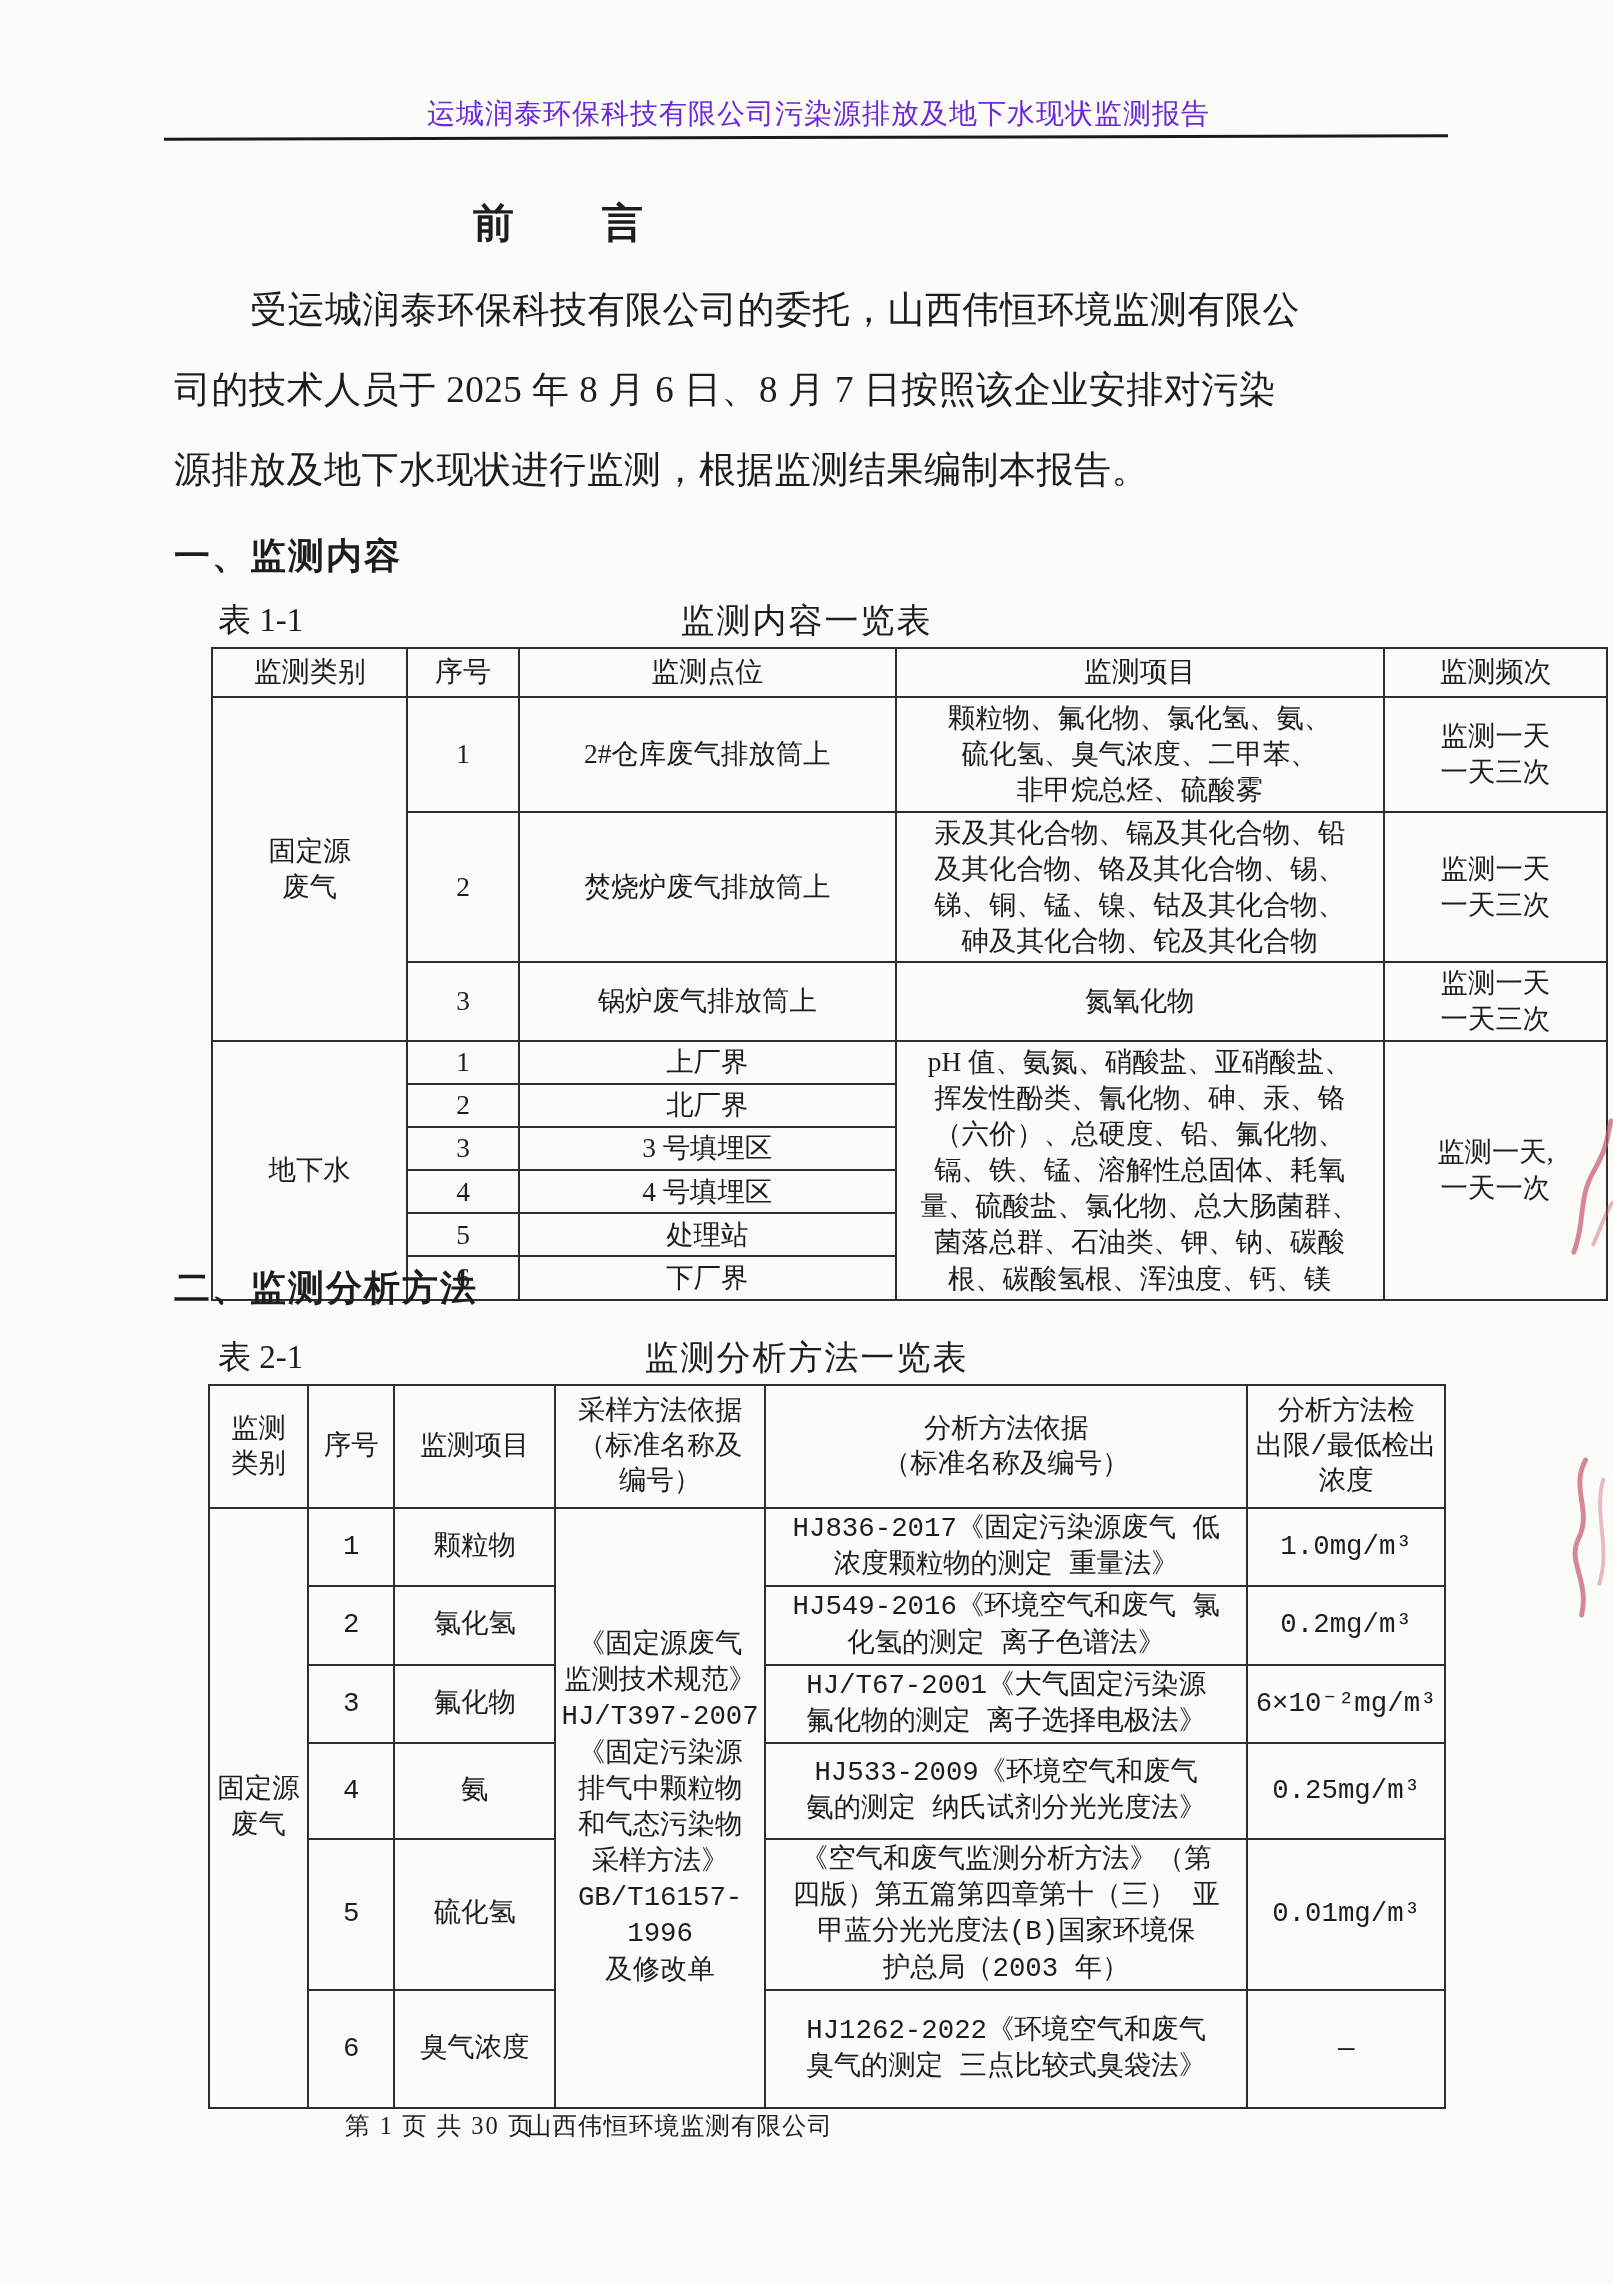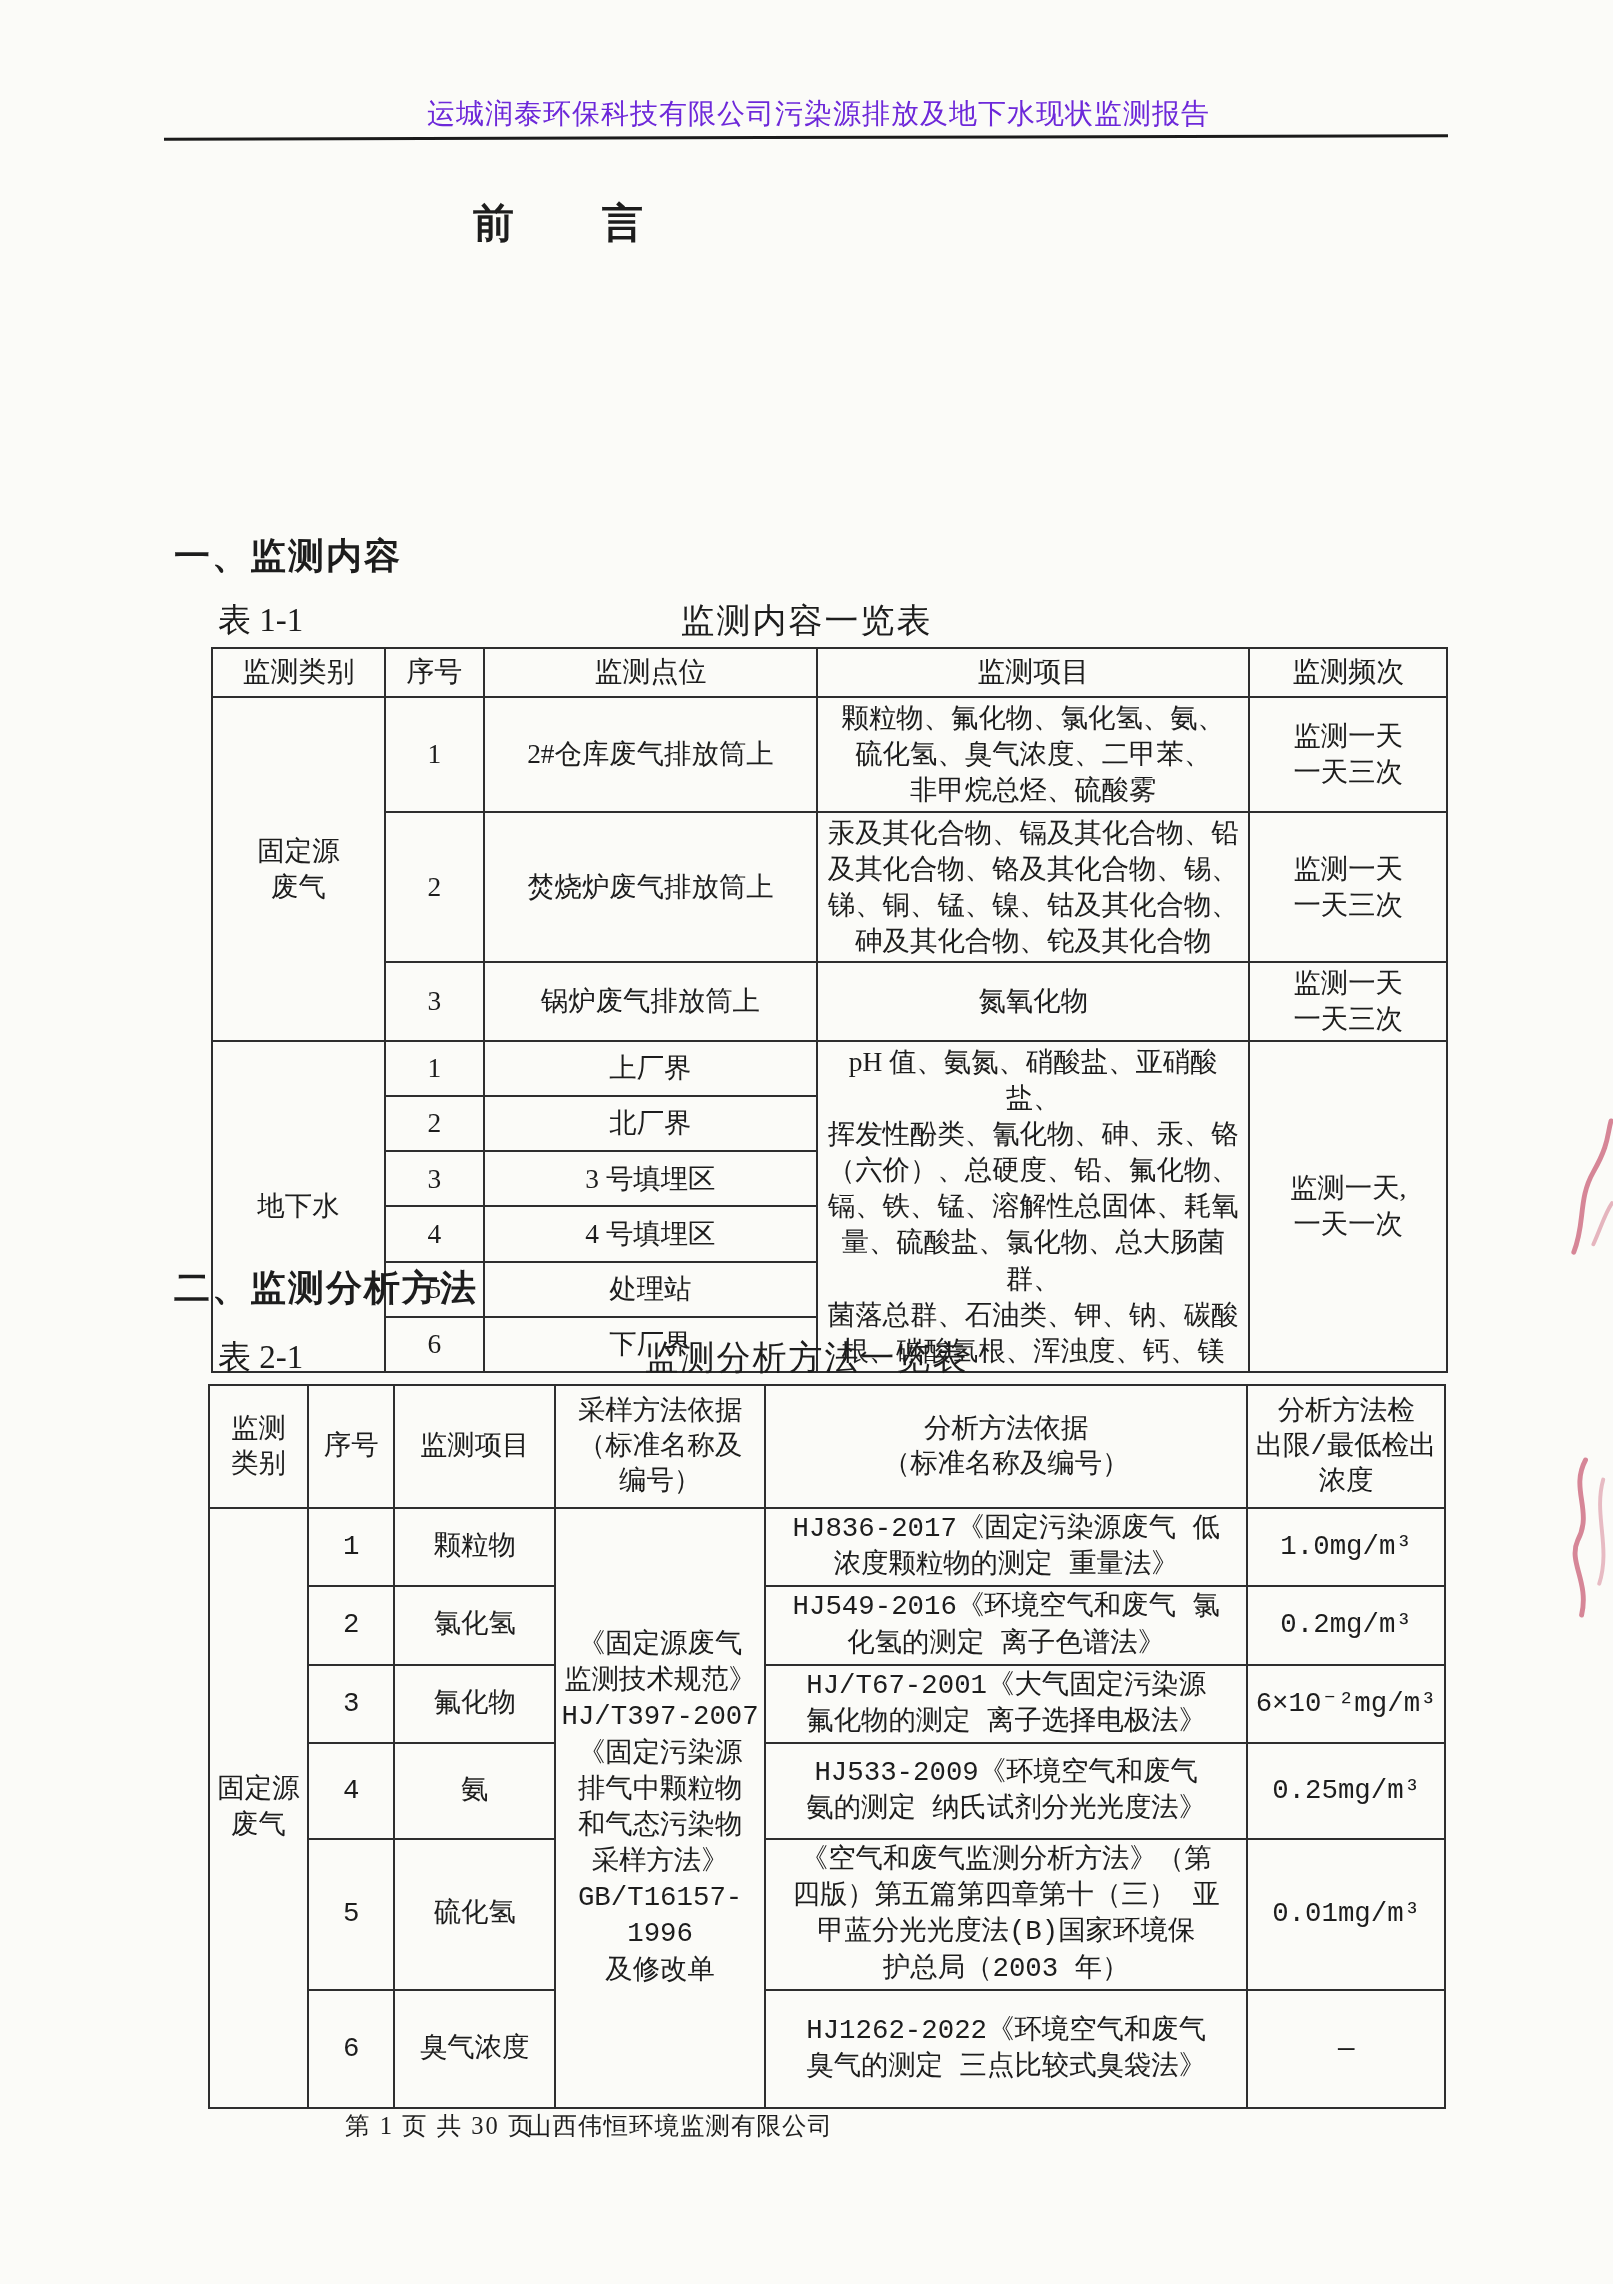--- a/index.html
+++ b/index.html
@@ -15,21 +15,21 @@
   .para-line{font-size:37px;line-height:80px;white-space:nowrap;letter-spacing:0.5px;}
   .para-line.indent{padding-left:76px;}
   .sec-heading{position:absolute;left:174px;font-family:"Liberation Sans",sans-serif;
         font-weight:bold;font-size:36px;letter-spacing:2px;}
   #sec1{top:532px;} #sec2{top:1264px;}
   .cap-label{position:absolute;left:218px;font-size:33px;}
   .cap-title{position:absolute;left:0;width:100%;text-align:center;font-size:34px;letter-spacing:2px;}
   #cap1-label,#cap1-title{top:598px;}
   #cap2-label,#cap2-title{top:1335px;}
   table.doc{position:absolute;border-collapse:collapse;table-layout:fixed;}
-  #t1{top:647px;left:211px;width:1237px;}
+  #t1{top:647px;left:211px;width:1397px;}
   #t2{top:1384px;left:208px;width:1238px;font-family:Liberation Mono, monospace;}
   .doc td,.doc th{border:2px solid #2e2e2e;text-align:center;vertical-align:middle;
         padding:2px 3.9px;font-weight:normal;white-space:pre-line;font-size:27.4px;line-height:1.32;}
   #t1 th{font-size:28px;height:43px;}
   .cat{font-size:28px;line-height:39px;}
   .num{font-size:29px;}
   .point{font-size:28px;}
   .items{font-size:26.5px;line-height:35px;}
   .freq{font-size:28px;line-height:37px;border-radius:10px;}
   #t2 th{line-height:35px;}
@@ -42,20 +42,25 @@
 </head>
 <body>
 
 <div class="page">
 
   <div class="header-title">运城润泰环保科技有限公司污染源排放及地下水现状监测报告</div>
   <div class="header-rule"></div>
 
   <div class="preface-title">前　　言</div>
 
+  <div class="preface-para">
+    <div class="para-line indent">受运城润泰环保科技有限公司的委托，山西伟恒环境监测有限公</div>
+    <div class="para-line">司的技术人员于 2025 年 8 月 6 日、8 月 7 日按照该企业安排对污染</div>
+    <div class="para-line">源排放及地下水现状进行监测，根据监测结果编制本报告。</div>
+  </div>
 
   <div id="sec1" class="sec-heading">一、监测内容</div>
 
   <div id="cap1-label" class="cap-label">表 1-1</div>
   <div id="cap1-title" class="cap-title">监测内容一览表</div>
 
   <table id="t1" class="doc">
     <colgroup>
       <col style="width:14%">
         <col style="width:8%">

